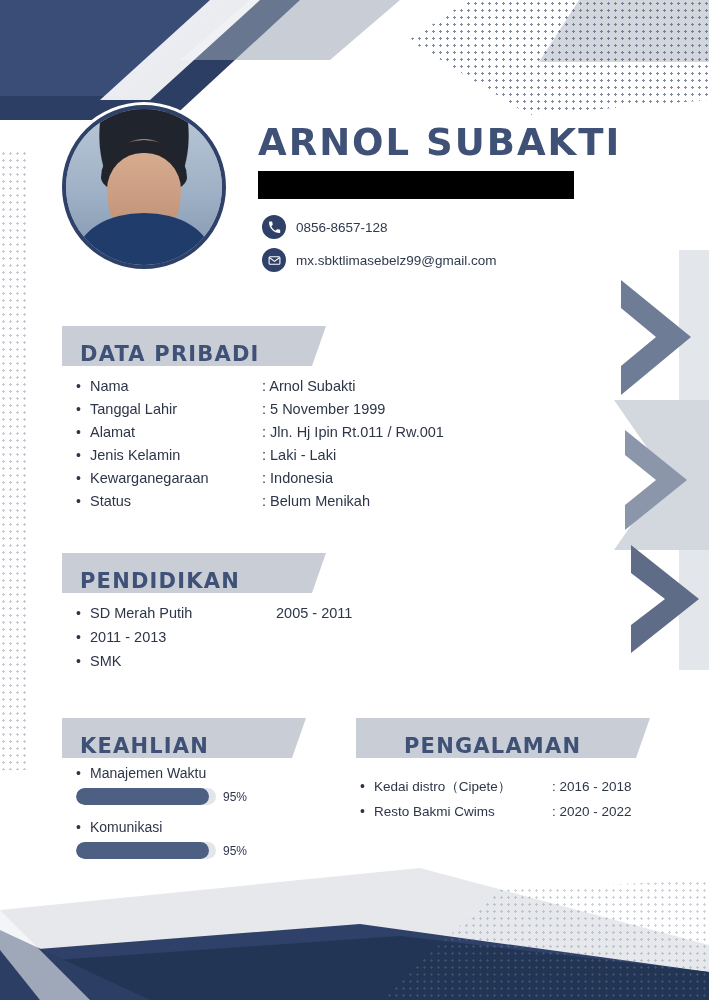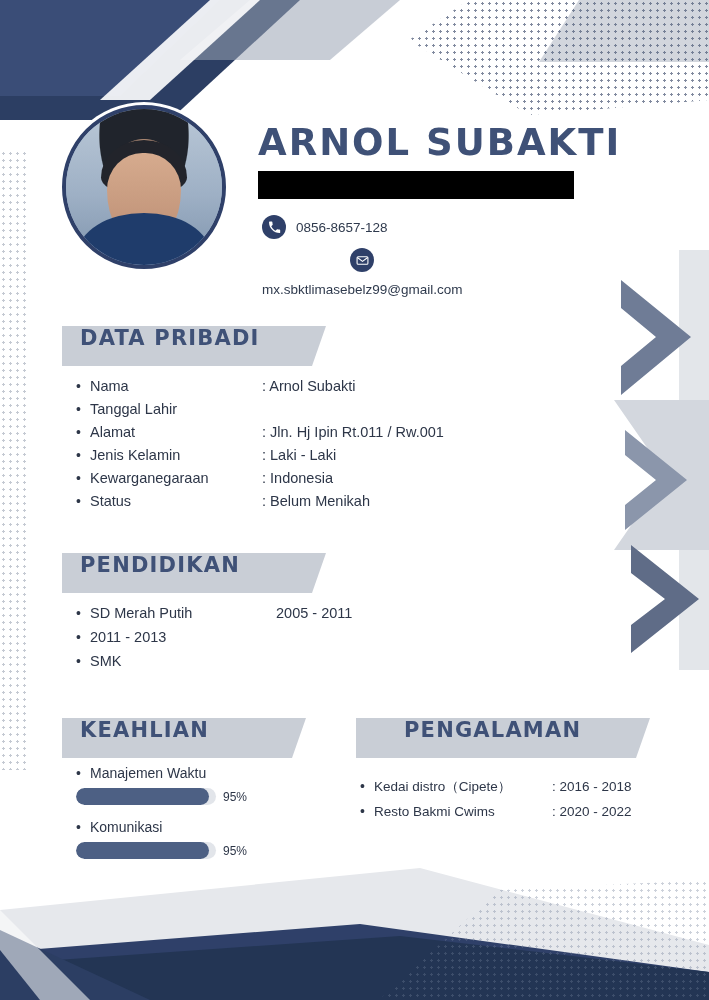--- a/index.html
+++ b/index.html
@@ -250,41 +250,41 @@
   .contact-row {
     position: absolute;
     left: 200px;
     display: flex;
     align-items: center;
     gap: 10px;
     color: #2f3a4d;
     font-size: 13.5px;
   }
   .contact-row.phone { top: 110px; }
-  .contact-row.email { top: 143px; flex-direction: column; }
+  .contact-row.email { top: 143px; }
   .circle-icon {
     width: 24px;
     height: 24px;
     border-radius: 50%;
     background: #2f4069;
     display: flex;
     align-items: center;
     justify-content: center;
     color: #fff;
     flex: 0 0 auto;
   }
   .circle-icon svg { display: block; }
 
   
   .sec-head {
     position: absolute;
     height: 40px;
     background: #c9ced6;
     display: flex;
-    align-items: flex-start;
+    align-items: flex-end;
     padding-left: 18px;
     clip-path: polygon(0 0, 100% 0, calc(100% - 14px) 100%, 0 100%);
   }
   .sec-head span {
     font-size: 21px;
     font-weight: bold;
     letter-spacing: 1.2px;
     color: #3f5177;
     font-family: "DejaVu Sans", sans-serif;
   }
@@ -458,20 +458,21 @@
     </div>
     <div class="pribadi">
       <div class="pribadi-row">
         <span class="bullet">•</span>
         <span class="pribadi-label">Nama</span>
         <span class="pribadi-value">: Arnol Subakti</span>
       </div>
       <div class="pribadi-row">
         <span class="bullet">•</span>
         <span class="pribadi-label">Tanggal Lahir</span>
+        <span class="pribadi-value">: 5 November 1999</span>
       </div>
       <div class="pribadi-row">
         <span class="bullet">•</span>
         <span class="pribadi-label">Alamat</span>
         <span class="pribadi-value">: Jln. Hj Ipin Rt.011 / Rw.001</span>
       </div>
       <div class="pribadi-row">
         <span class="bullet">•</span>
         <span class="pribadi-label">Jenis Kelamin</span>
         <span class="pribadi-value">: Laki - Laki</span>

